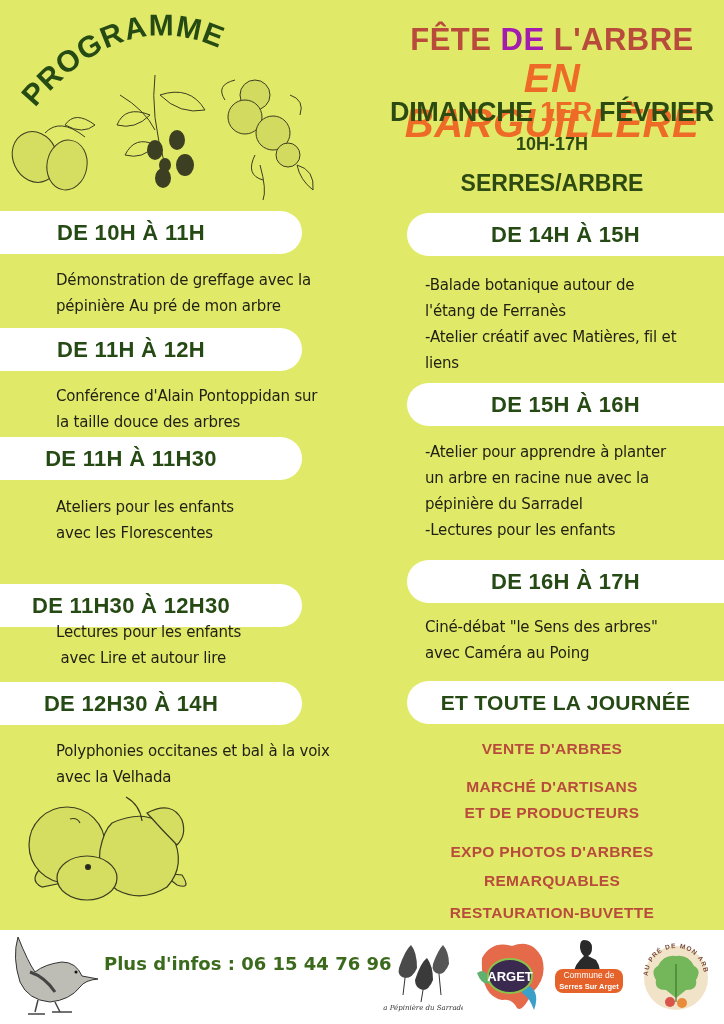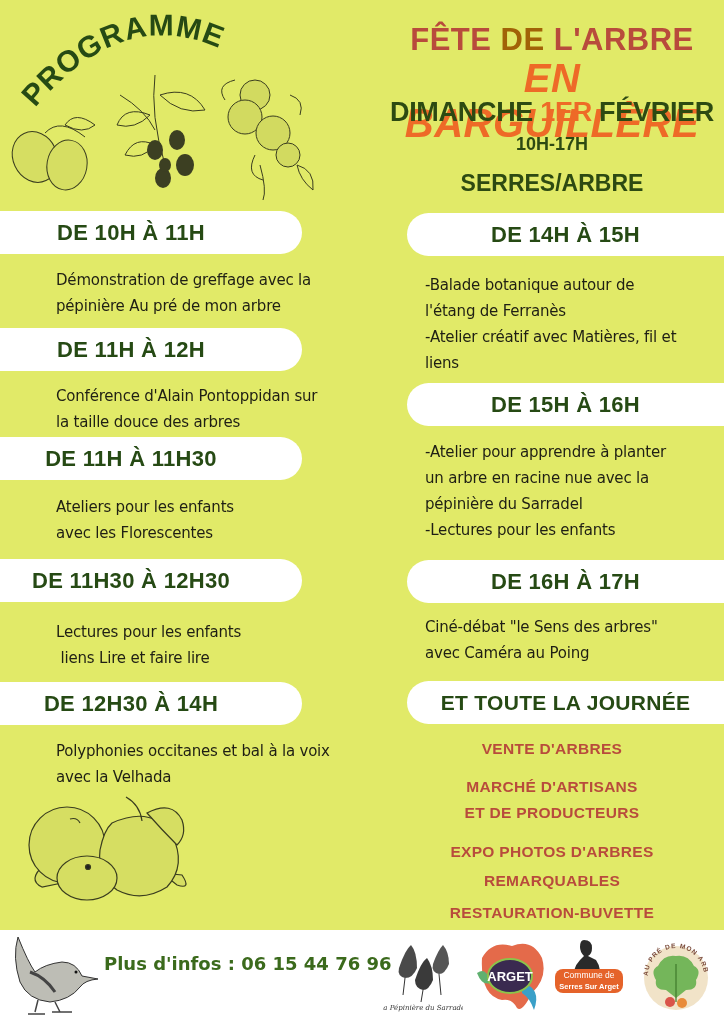--- a/index.html
+++ b/index.html
@@ -12,21 +12,21 @@
   }
   .abs { position: absolute; }
 
   
   .prog-title svg { overflow: visible; }
   .fete-line1 {
     left: 380px; top: 22px; width: 344px; text-align: center;
     font-family: "Liberation Sans", sans-serif; font-weight: 900;
     font-size: 31px; letter-spacing: 0.5px; color: #b84b3c;
   }
-  .fete-line1 .orange { color: #a16207; margin-top: 31px; }
+  .fete-line1 .orange { color: #a21caf; margin-top: 31px; }
   .fete-line2 {
     left: 380px; top: 56px; width: 344px; text-align: center;
     font-family: "Liberation Sans", sans-serif; font-weight: 900; font-style: italic;
     font-size: 40px; letter-spacing: 0.5px; color: #ee6a27;
   }
   .date-line {
     left: 380px; top: 97px; width: 344px; text-align: center;
     font-family: "Liberation Sans", sans-serif; font-weight: 700;
     font-size: 27px; color: #2d4a12; letter-spacing: -0.3px;
   }
@@ -142,24 +142,24 @@
   <div>Conférence d'Alain Pontoppidan sur</div>
   <div>la taille douce des arbres</div>
 </div>
 
 <div class="pill left" style="top:437px;">DE 11H À 11H30</div>
 <div class="desc left" style="top:494px;">
   <div>Ateliers pour les enfants</div>
   <div>avec les Florescentes</div>
 </div>
 
-<div class="pill left" style="top:559px;">DE 11H30 À 12H30</div>
+<div class="pill left" style="top:584px;">DE 11H30 À 12H30</div>
 <div class="desc left" style="top:619px;">
   <div>Lectures pour les enfants</div>
-  <div style="white-space:pre;"> liens Lire et faire lire</div>
+  <div style="white-space:pre;"> avec Lire et autour lire</div>
 </div>
 
 <div class="pill left" style="top:682px;text-align:center;">DE 12H30 À 14H</div>
 <div class="desc left" style="top:738px;">
   <div>Polyphonies occitanes et bal à la voix</div>
   <div>avec la Velhada</div>
 </div>
 
 <svg class="abs" style="left:22px;top:795px;" width="180" height="110" viewBox="0 0 180 110" fill="#d6de62" stroke="#3a3d1f" stroke-width="1.2">
   <path d="M20 92 Q5 85 22 70 L40 88 Z"></path>

